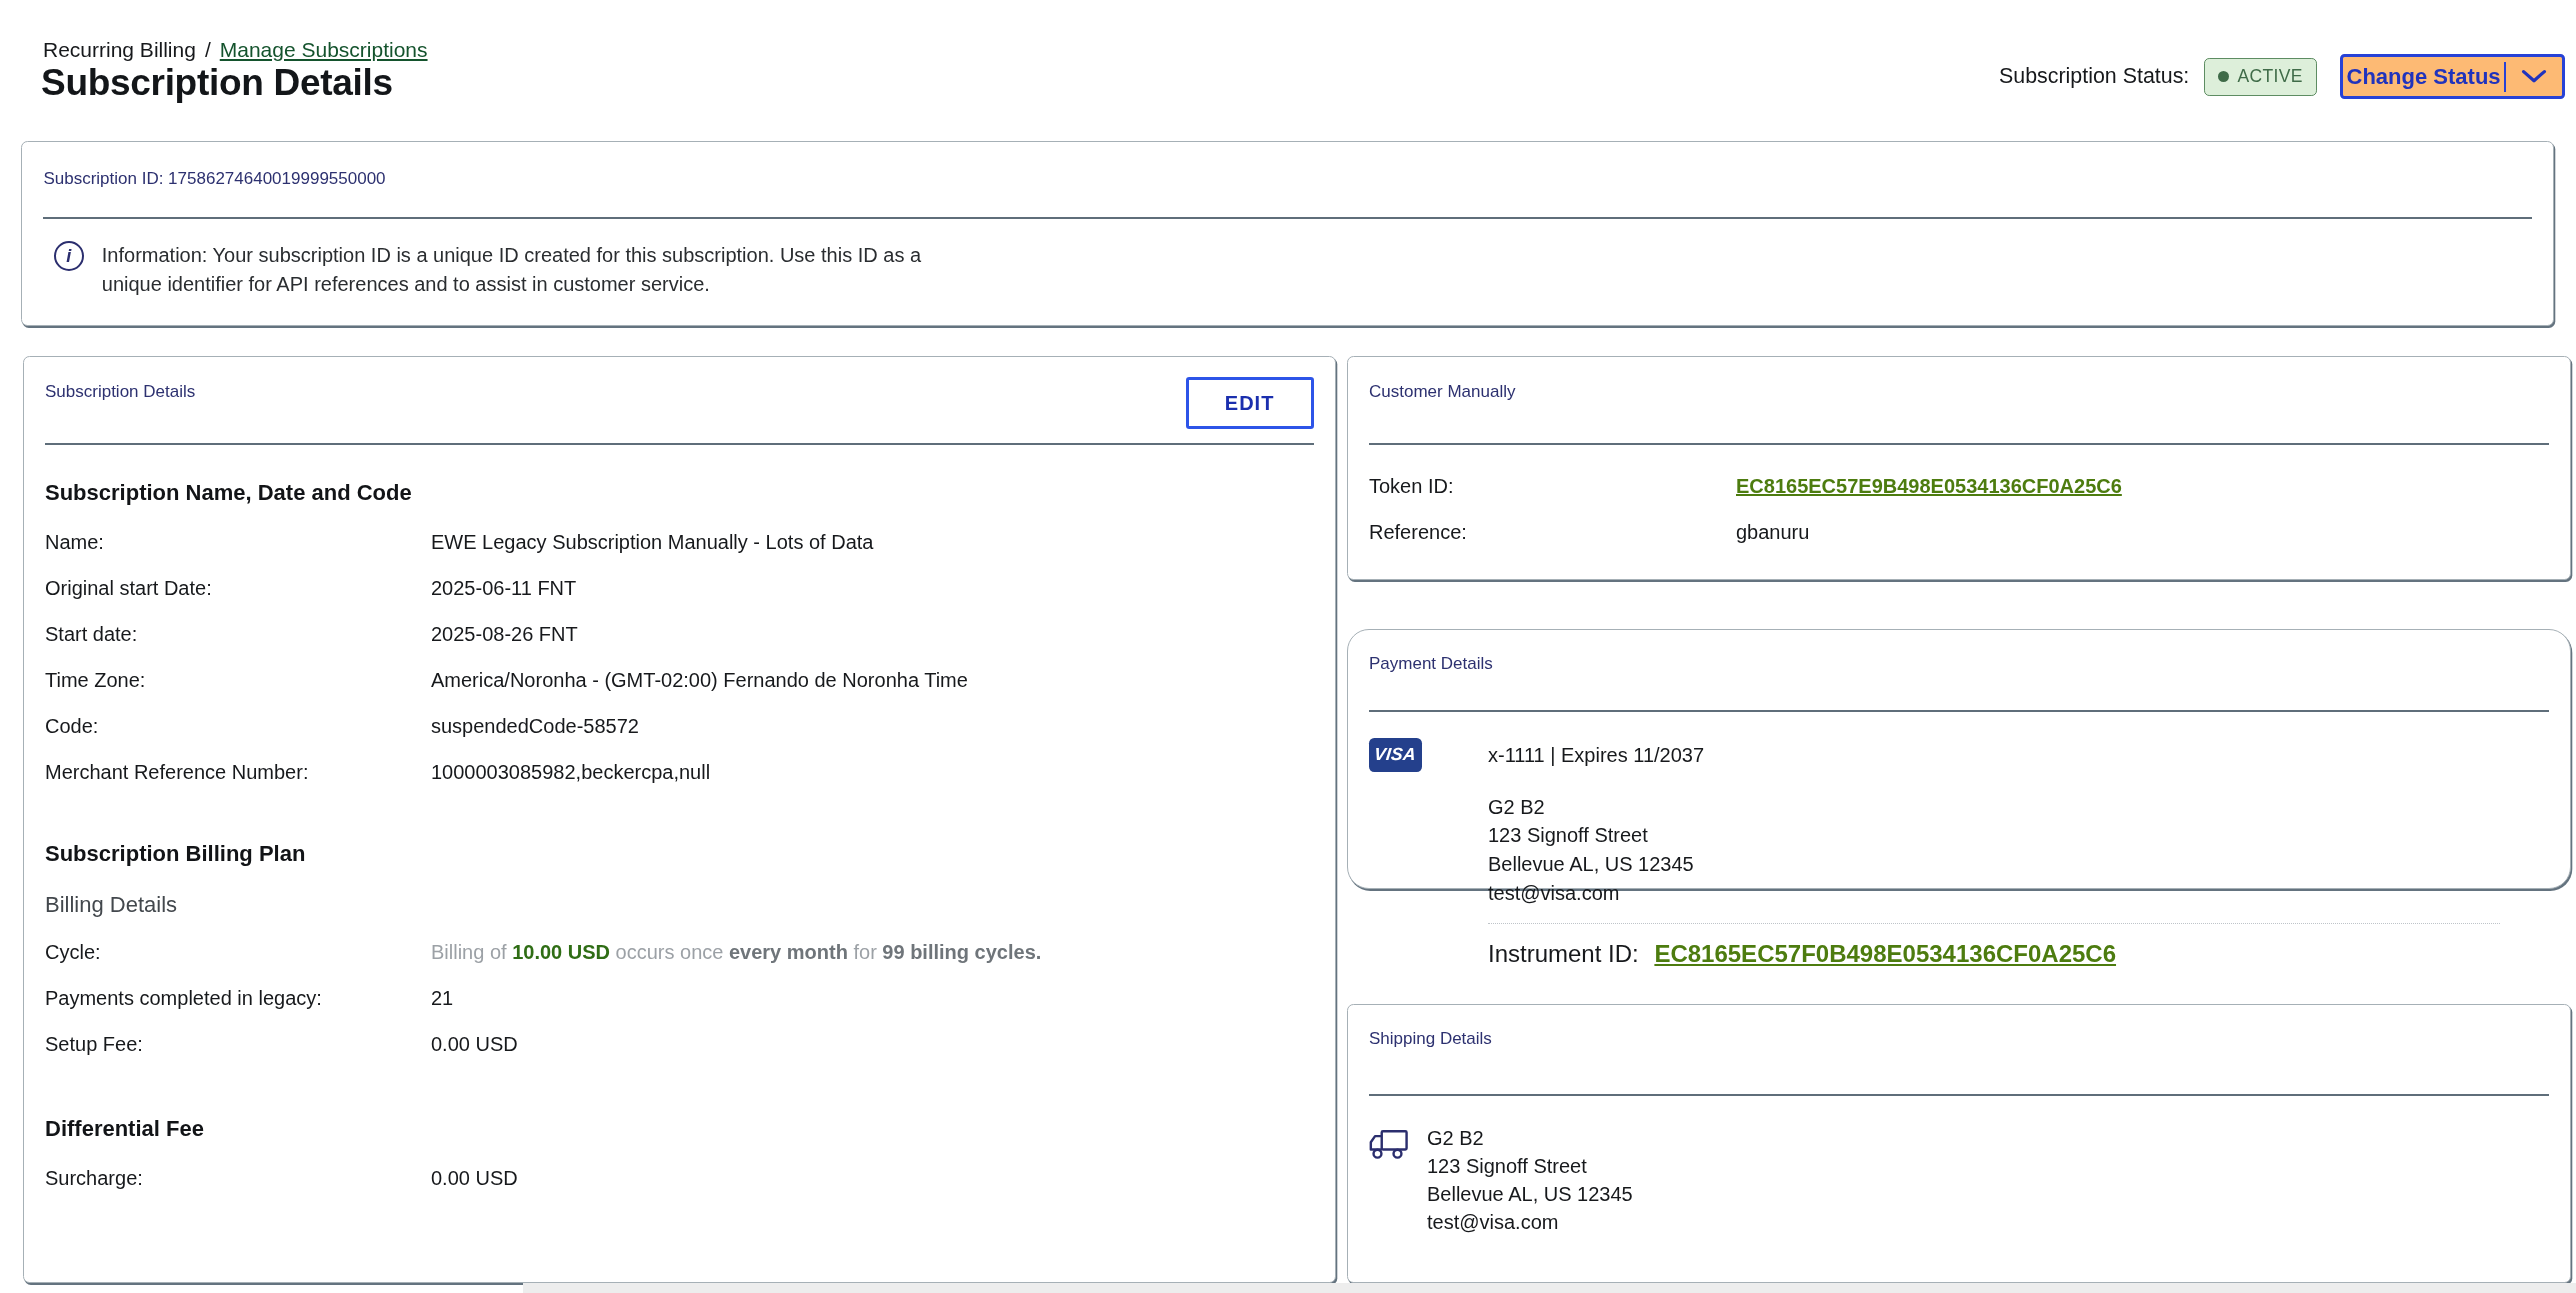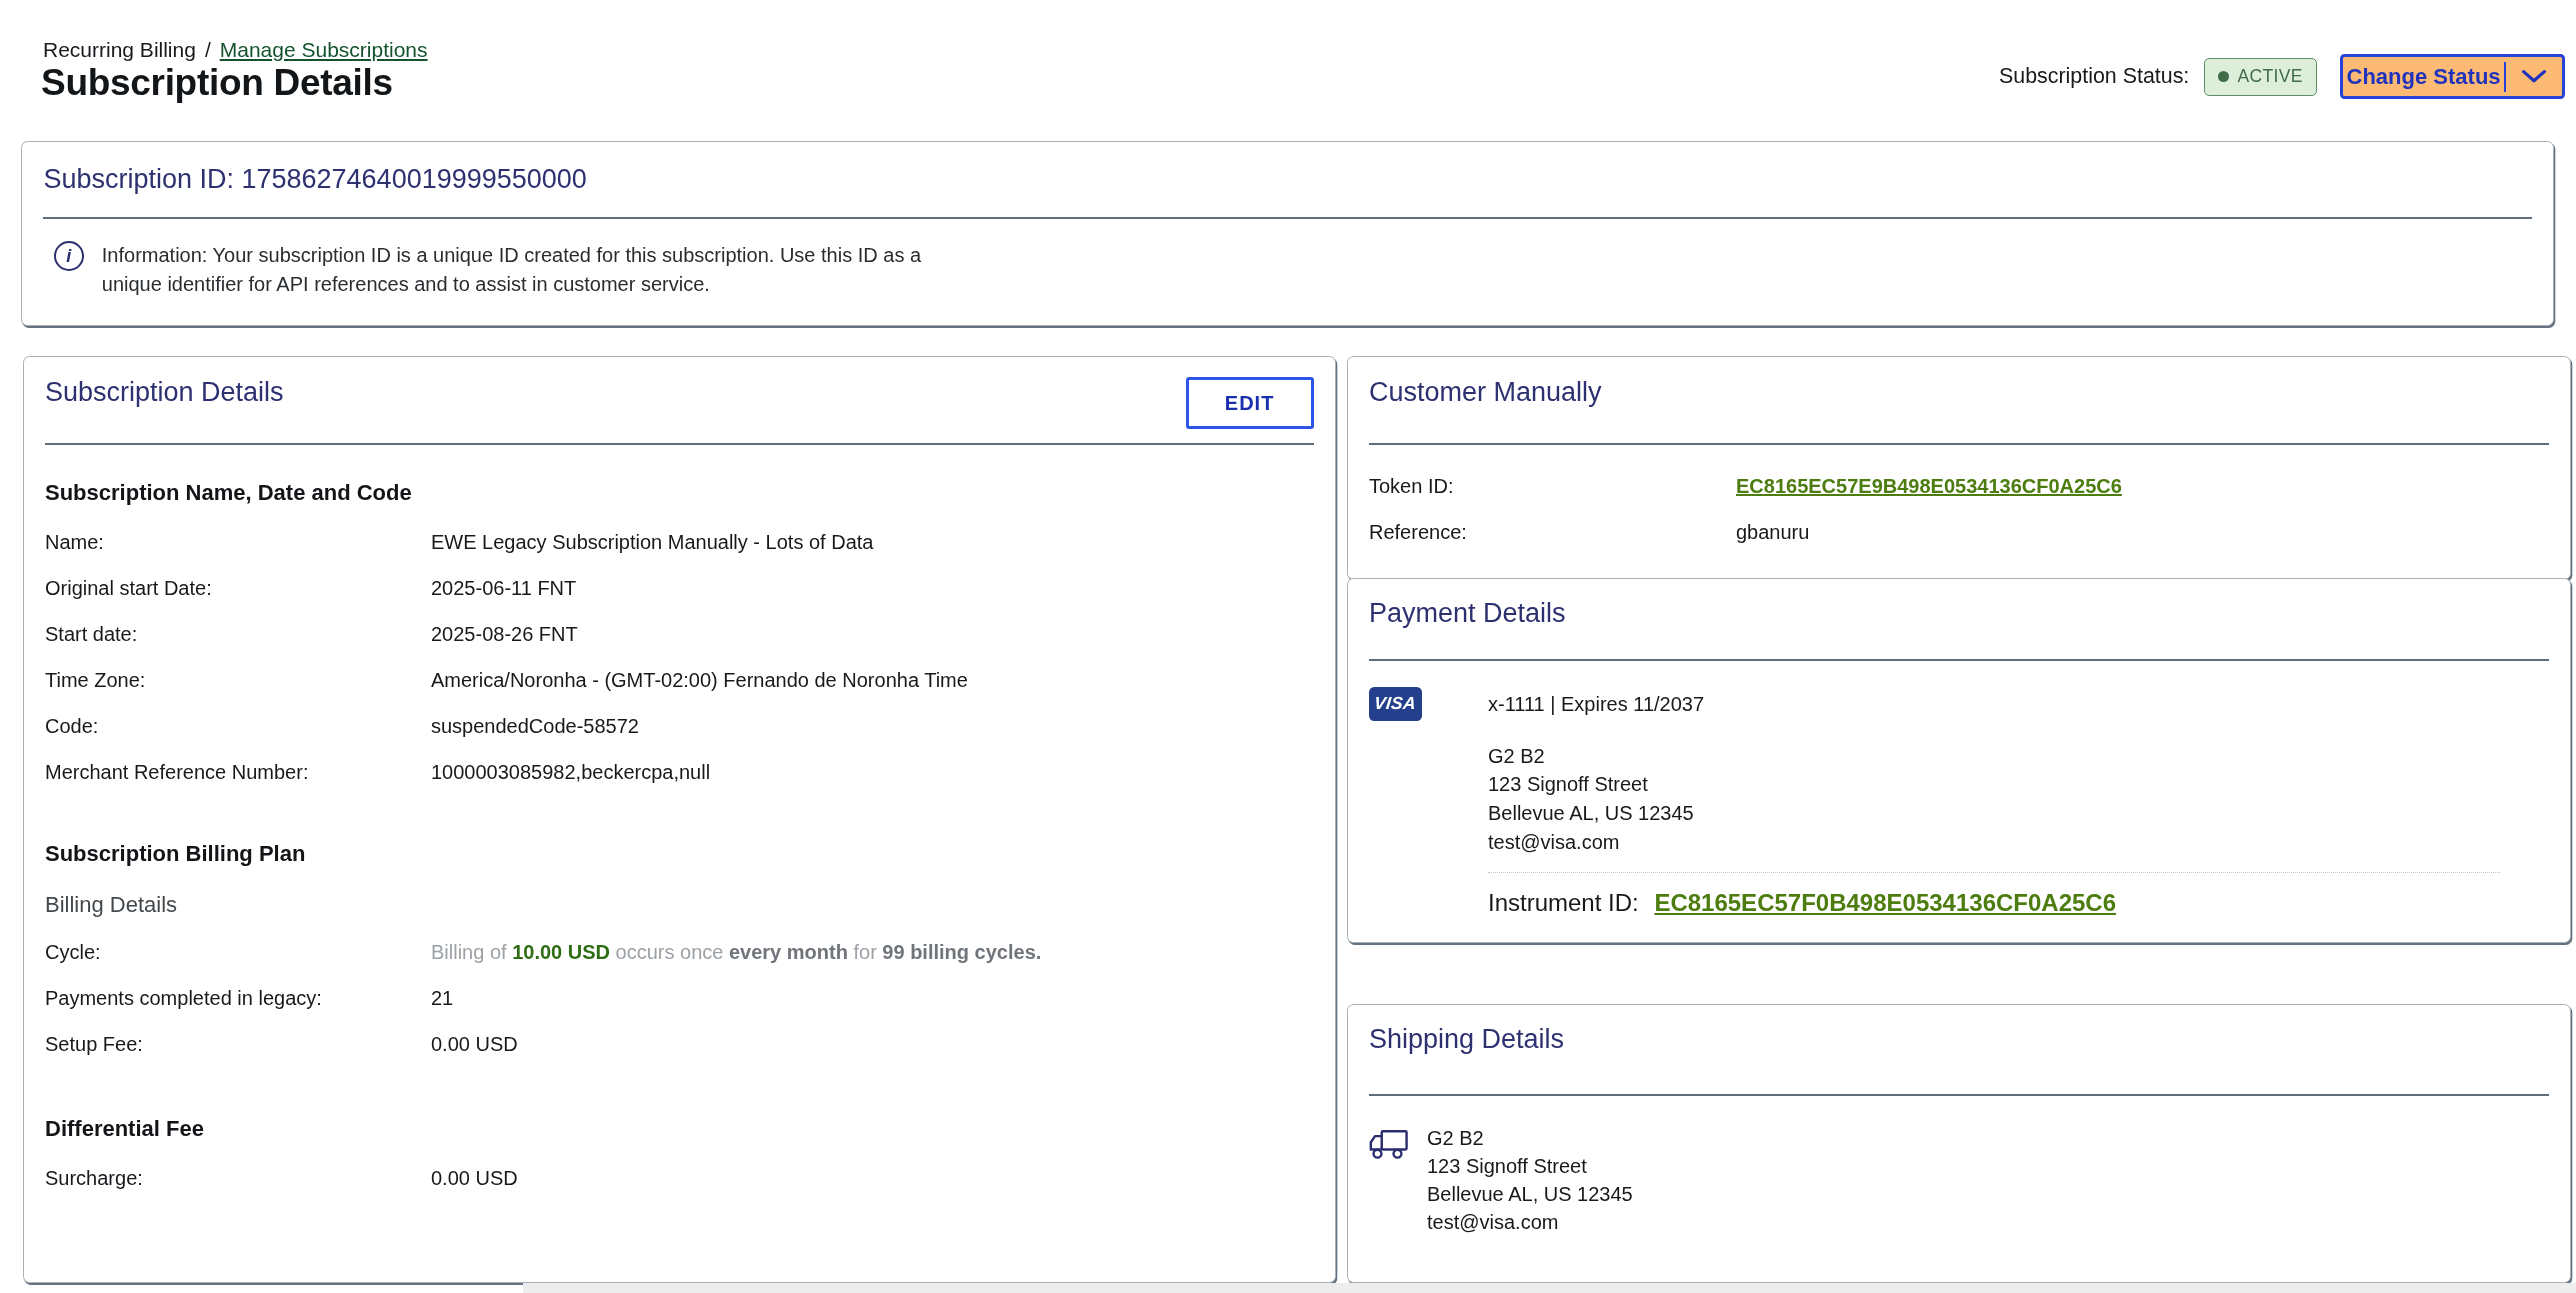--- a/index.html
+++ b/index.html
@@ -24,21 +24,21 @@
   }
   .change-btn .change-label{flex:1;text-align:center;font-size:22px;font-weight:bold;color:#2033bd;}
   .change-btn .btn-divider{width:1.9px;height:30px;background:#2742d6;}
   .change-btn .chev{width:56px;display:flex;justify-content:center;align-items:center;}
   
   .panel{
     position:absolute;background:#ffffff;border:0.6px solid #a6b0b6;border-radius:6.5px;
     box-shadow:1.3px 1.9px 0 #64737f;box-sizing:border-box;
   }
   .panel-pad{padding:0 21px;}
-  .panel-heading{font-size:27px;color:#2d3170;line-height:34px;margin:0;font-weight:normal;}
+  .panel-heading{font-size:17px;color:#2d3170;line-height:34px;margin:0;font-weight:normal;}
   .hr{height:1.9px;background:#5f6e7a;border:none;margin:0;}
   
   .id-panel{left:21.4px;top:141px;width:2533px;height:185px;}
   .id-panel .panel-heading{padding-top:19.5px;}
   .id-panel .hr{margin-top:21.4px;}
   .info-row{display:flex;margin-top:22px;margin-left:10.4px;}
   .info-icon{
     width:30px;height:30px;border:2.6px solid #2b2e6e;border-radius:50%;box-sizing:border-box;flex:0 0 auto;
     display:flex;align-items:center;justify-content:center;color:#2b2e6e;
     font-style:italic;font-weight:bold;font-size:18px;line-height:1;
@@ -69,21 +69,21 @@
   .muted{color:#9ca1a6;}
   .muted-bold{color:#6f757a;font-weight:bold;}
   .green-bold{color:#2f6d15;font-weight:bold;}
   
   .cust-panel{left:1347px;top:356px;width:1224px;height:224px;}
   .cust-panel .panel-heading{padding-top:18px;}
   .cust-panel .hr{margin-top:34px;}
   .cust-rows{margin-top:28.6px;}
   .cust-panel .row .lbl{width:367px;}
   .link{color:#4d7c0f;font-weight:bold;text-decoration:underline;cursor:pointer;}
-  .pay-panel{left:1347px;top:578px;width:1224px;height:365px;}
+  .pay-panel{left:1347px;top:629px;width:1224px;height:260px;border-radius:22px;}
   .pay-panel .panel-heading{padding-top:17px;}
   .pay-panel .hr{margin-top:29px;}
   .pay-body{display:flex;margin-top:26px;}
   .visa-badge{
     width:53px;height:34px;border-radius:5.2px;background:#24408c;flex:0 0 auto;
     display:flex;align-items:center;justify-content:center;
   }
   .visa-badge span{color:#ffffff;font-style:italic;font-weight:bold;font-size:17.5px;letter-spacing:0.3px;transform:skewX(-6deg);}
   .pay-col{margin-left:66px;flex:1;}
   .card-line{font-size:20px;line-height:26px;margin-top:3.9px;}

